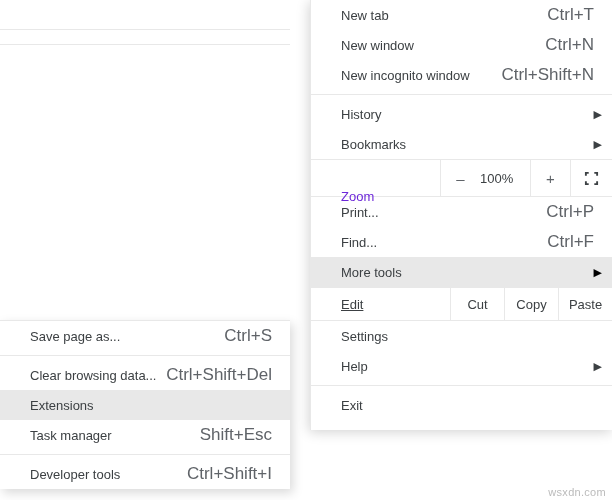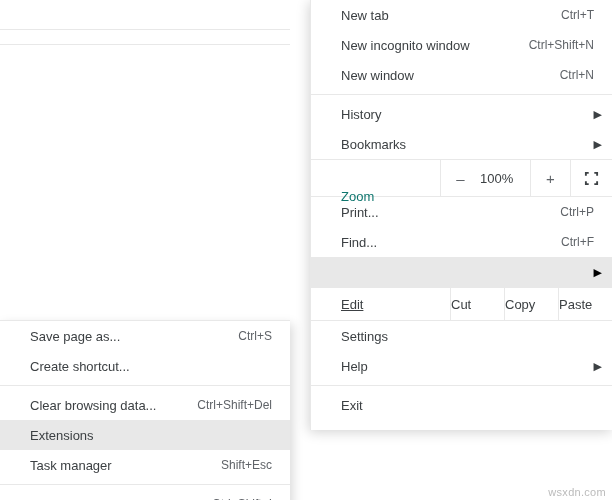--- a/index.html
+++ b/index.html
@@ -53,36 +53,36 @@
   }
   .row {
     display: flex;
     align-items: center;
     height: 30px;
     padding: 0 18px 0 30px;
     cursor: default;
     position: relative;
   }
   .row .label { flex: 1; color:#3c4043; }
-  .row .hint { color:#5f6368; font-size:12px; }
+  .row .hint { color:#5f6368; font-size:17px; }
   .row .chevron {
     position:absolute; right:10px; top:50%; transform:translateY(-50%);
     font-size:11px; color:#3c4043;
   }
   .row.hover { background:#e8e8e8; }
   .row.hover .chevron { color:#000; }
   .sep { height:1px; background:#e8e8e8; margin:4px 0; }
   .zoomrow {
     display:flex; align-items:center;
     height:38px;
     border-top:1px solid #e8e8e8;
     border-bottom:1px solid #e8e8e8;
     padding-left:30px;
   }
-  .zoomrow .zl { flex:1; color:#0f766e;margin-top:36px; }
+  .zoomrow .zl { flex:1; color:#6d28d9;margin-top:36px; }
   .zbtn {
     width:40px; height:100%;
     display:flex; align-items:center; justify-content:center;
     color:#5f6368; font-size:15px;
     border-left:1px solid #e8e8e8;
   }
   .zpct { width:50px; text-align:left; color:#3c4043; }
   .fsbtn {
     width:42px; height:100%;
     display:flex; align-items:center; justify-content:center;
@@ -91,21 +91,21 @@
   .editrow {
     display:flex; align-items:center;
     height:34px;
     border-top:1px solid #e8e8e8;
     border-bottom:1px solid #e8e8e8;
     padding-left:30px;
   }
   .editrow .el { flex:1; color:#3c4043;text-decoration:underline; }
   .ebtn {
     width:54px; height:100%;
-    display:flex; align-items:center; 
+    display:flex; align-items:center; justify-content:center;
     border-left:1px solid #e8e8e8;
     color:#3c4043; font-size:13px;
   }
   .newbadge {
     position:absolute;
     left:420px; top:4px;
     background:#1a73e8; color:#fff;
     font-size:9px; font-weight:bold;
     padding:1px 4px; border-radius:2px;
   }
@@ -126,26 +126,26 @@
 
 <div class="newbadge">New</div>
 
 <div class="menu">
 
   <div class="row">
     <span class="label">New tab</span>
     <span class="hint">Ctrl+T</span>
   </div>
   <div class="row">
+    <span class="label">New window</span>
+    <span class="hint">Ctrl+N</span>
+  </div>
+  <div class="row">
     <span class="label">New incognito window</span>
     <span class="hint">Ctrl+Shift+N</span>
-  </div>
-  <div class="row">
-    <span class="label">New window</span>
-    <span class="hint">Ctrl+N</span>
   </div>
 
   <div class="sep"></div>
 
   <div class="row">
     <span class="label">History</span>
     <span class="chevron">▶</span>
   </div>
   <div class="row">
     <span class="label">Bookmarks</span>
@@ -170,20 +170,21 @@
 
   <div class="row">
     <span class="label">Print...</span>
     <span class="hint">Ctrl+P</span>
   </div>
   <div class="row">
     <span class="label">Find...</span>
     <span class="hint">Ctrl+F</span>
   </div>
   <div class="row hover">
+    <span class="label">More tools</span>
     <span class="chevron">▶</span>
   </div>
 
   <div class="editrow">
     <span class="el">Edit</span>
     <div class="ebtn">
         <span>Cut</span>
       </div>
     <div class="ebtn">
         <span>Copy</span>
@@ -206,23 +207,20 @@
   <div class="row">
     <span class="label">Exit</span>
   </div>
 </div>
 
 <div class="submenu">
   <div class="row">
     <span class="label">Save page as...</span>
     <span class="hint">Ctrl+S</span>
   </div>
-  <div class="row">
-    <span class="label">Create shortcut...</span>
-  </div>
   <div class="sep"></div>
   <div class="row">
     <span class="label">Clear browsing data...</span>
     <span class="hint">Ctrl+Shift+Del</span>
   </div>
   <div class="row hover">
     <span class="label">Extensions</span>
   </div>
   <div class="row">
     <span class="label">Task manager</span>

